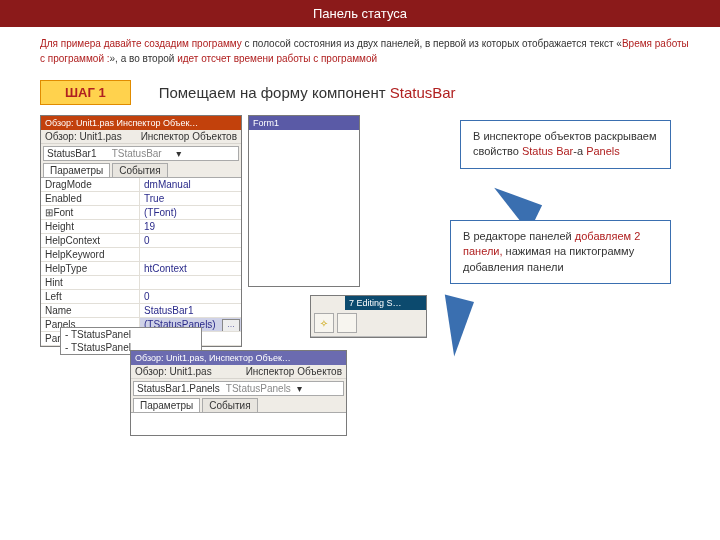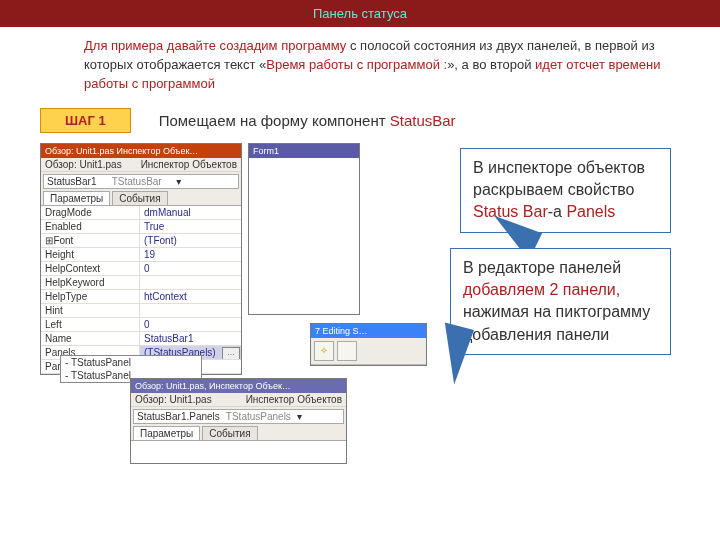--- a/index.html
+++ b/index.html
@@ -1,17 +1,17 @@
 <!DOCTYPE html>
 <html><head>
 <meta charset="utf-8">
 <style>
   body{margin:0;font-family:Arial,Helvetica,sans-serif;font-size:12px;color:#333;background:#fff;width:720px;height:540px;overflow:hidden;}
-  .titlebar{background:#8b1a1a;color:#5eead4;text-align:center;padding:6px 0;font-size:13px;}
-  .intro{padding:10px 30px 0 40px;line-height:1.45;font-size:13px;margin-left:44px;}
+  .titlebar{background:#8b1a1a;color:#ffffff;text-align:center;padding:6px 0;font-size:13px;}
+  .intro{padding:10px 30px 0 40px;line-height:1.45;font-size:10px;}
   .red{color:#b02020;}
   .step-row{display:flex;align-items:center;margin:14px 0 10px 40px;}
   .step-badge{background:#ffd24d;border:1px solid #e08b00;color:#b02020;font-weight:bold;padding:4px 24px;font-size:13px;}
   .step-text{margin-left:28px;font-size:15px;text-align:right;}
   .canvas{position:relative;height:380px;}
   
   .inspector1{position:absolute;left:40px;top:0;width:200px;border:1px solid #7a7a7a;background:#efece6;font-size:10px;}
   .win-title{background:#c2410c;color:#fff;padding:2px 4px;font-size:9px;white-space:nowrap;overflow:hidden;}
   .insp-row{display:flex;justify-content:space-between;padding:1px 4px;border-bottom:1px solid #d8d5cf;}
   .insp-label{font-size:10px;color:#333;}
@@ -32,27 +32,27 @@
   .formmock .win-title{background:#5a5aa6;}
   .dotarea{background:#fff;background-image:radial-gradient(#bbb 0.6px,transparent 0.6px);background-size:6px 6px;height:calc(100% - 14px);}
   
   .dropdown{position:absolute;left:60px;top:212px;width:140px;border:1px solid #888;background:#fff;font-size:10px;}
   .dropdown div{padding:1px 4px;}
   
   .inspector2{position:absolute;left:130px;top:235px;width:215px;border:1px solid #7a7a7a;background:#efece6;font-size:10px;}
   .inspector2 .win-title{background:#6b6bb0;}
   
   .editor{position:absolute;left:310px;top:180px;width:115px;border:1px solid #7a7a7a;background:#efece6;font-size:10px;}
-  .editor .win-title{background:#3b82f6;}
+  .editor .win-title{background:#0c4a6e;margin-left:34px;}
   .toolbar{padding:3px;border-bottom:1px solid #bbb;display:flex;gap:3px;}
   .toolbtn{width:18px;height:18px;border:1px solid #aaa;background:#f7f5ef;display:flex;align-items:center;justify-content:center;font-size:10px;}
   .listbox{background:#fff;border:1px solid #aaa;margin:3px;height:55px;padding:2px 3px;}
   .listbox div{font-size:10px;}
   
-  .callout{position:absolute;border:1px solid #3a6fb0;background:#fff;padding:8px 12px;font-size:16px;line-height:1.4;width:185px;}
+  .callout{position:absolute;border:1px solid #3a6fb0;background:#fff;padding:8px 12px;font-size:11px;line-height:1.4;width:185px;}
   .callout1{left:460px;top:5px;}
   .callout2{left:450px;top:105px;width:195px;}
   .tri{position:absolute;width:0;height:0;}
   .tri1{left:498px;top:70px;border-left:30px solid #3a6fb0;border-top:3px solid transparent;border-bottom:48px solid transparent;transform:rotate(110deg);}
   .tri2{left:435px;top:180px;border-right:30px solid #3a6fb0;border-top:3px solid transparent;border-bottom:55px solid transparent;transform:rotate(20deg);}
 </style>
 </head>
 <body>
 
 <div class="titlebar">Панель статуса</div>

